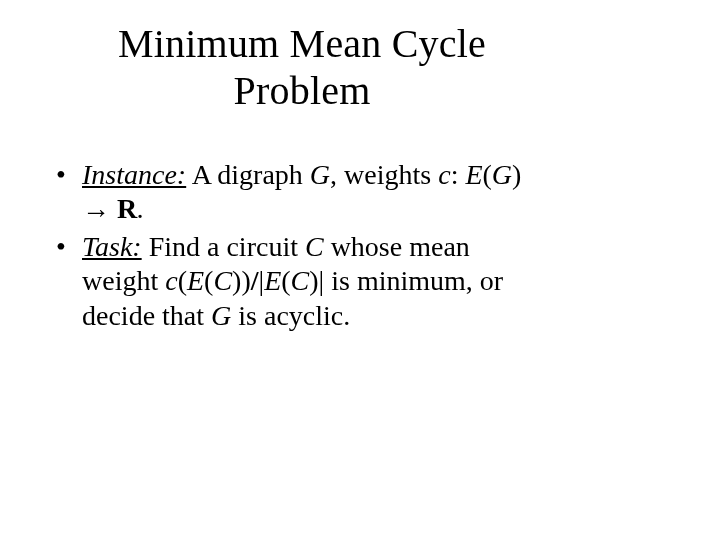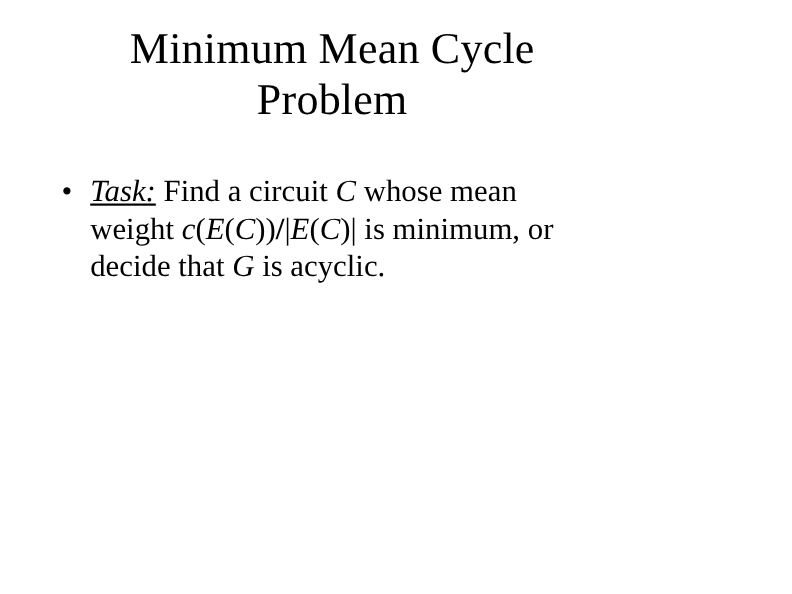--- a/index.html
+++ b/index.html
@@ -49,19 +49,22 @@
   .bold { font-weight: bold; }
 </style>
 </head>
 <body>
 
 <div class="slide">
   <h1 class="title">Minimum Mean Cycle Problem</h1>
 
   <ul class="body">
 
+    <li>
+      <span class="i u">Instance:</span><span> A digraph </span><span class="i">G</span><span>, weights </span><span class="i">c</span><span>: </span><span class="i">E</span><span>(</span><span class="i">G</span><span>) → </span><span class="bold">R</span><span class="i">.</span>
+    </li>
 
     <li>
       <span class="i u">Task:</span><span> Find a circuit </span><span class="i">C</span><span> whose mean weight </span><span class="i">c</span><span>(</span><span class="i">E</span><span>(</span><span class="i">C</span><span>))</span><span class="bold">/</span><span>|</span><span class="i">E</span><span>(</span><span class="i">C</span><span>)|</span><span> is minimum, or decide that </span><span class="i">G</span><span> is acyclic.</span>
     </li>
 
   </ul>
 </div>
 
 </body></html>

